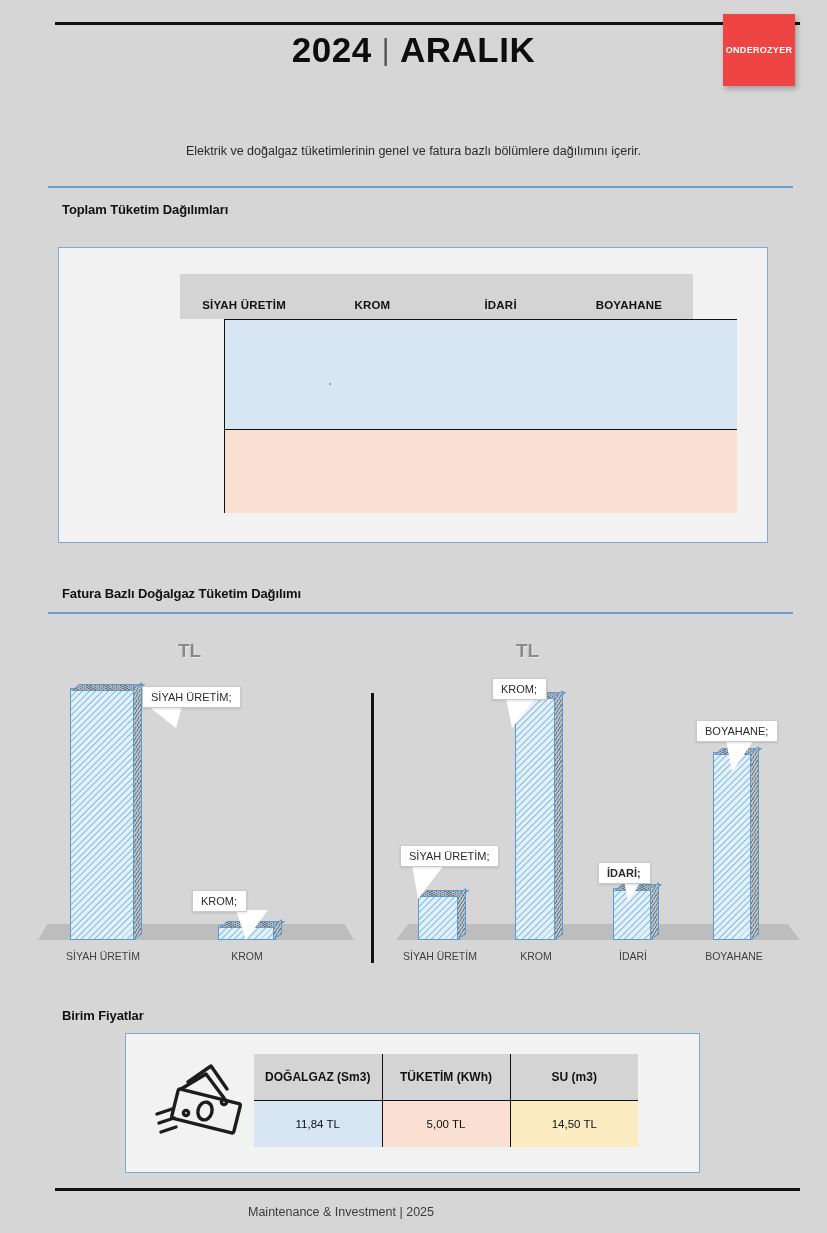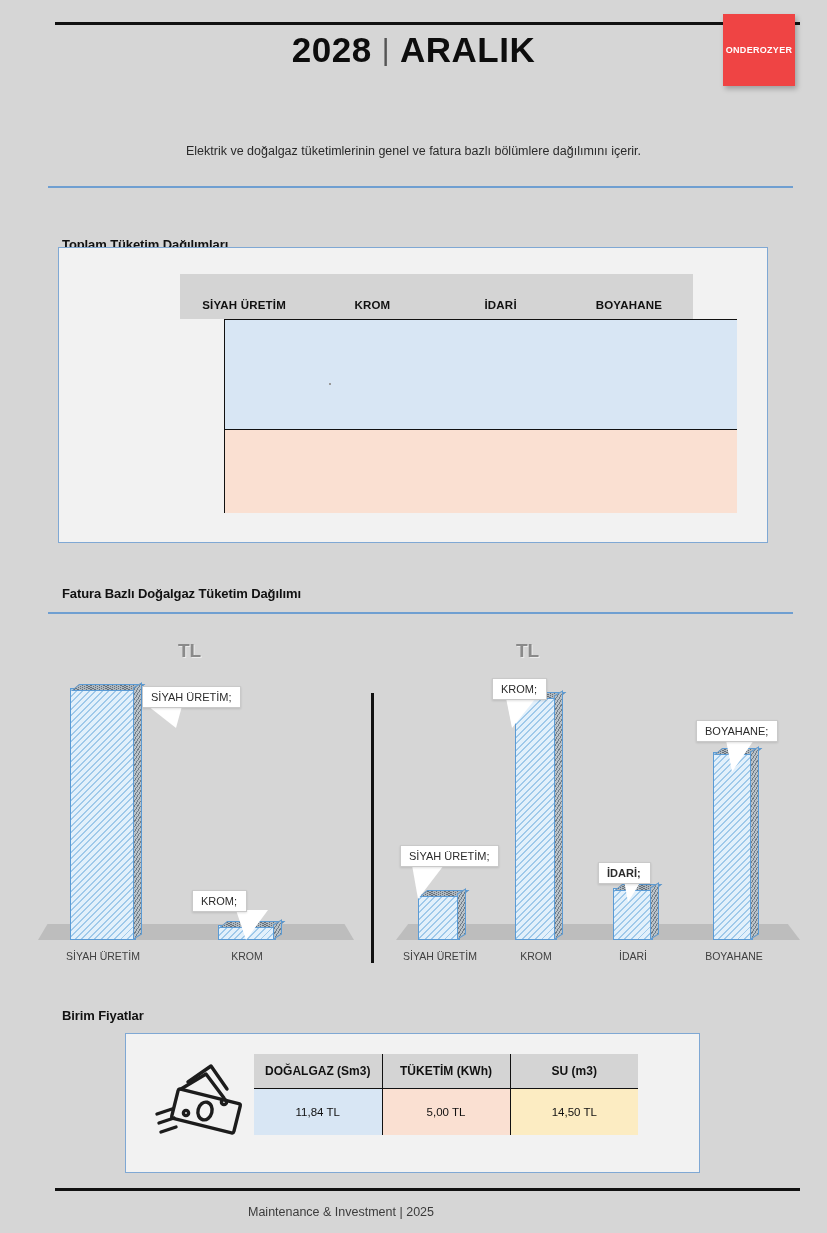--- a/index.html
+++ b/index.html
@@ -278,21 +278,21 @@
     left: 128px; top: 20px;
     border-collapse: collapse;
   }
   .pt th {
     background: #d4d4d4;
     border-right: 1.6px solid #111;
     border-bottom: 1.6px solid #111;
     font-size: 12px;
     font-weight: bold;
     color: #111;
-    padding: 10px 4px;
+    padding: 16px 4px;
     width: 128px;
     text-align: center;
   }
   .pt th:last-child { border-right: 0; }
   .pt td {
     border-right: 1.6px solid #111;
     font-size: 11.5px;
     color: #111;
     padding: 17px 13px;
     text-align: center;
@@ -322,28 +322,28 @@
 <body>
 
 <div class="top-rule"></div>
 
 <div class="logo-box">
   <span>ONDEROZYER</span>
 </div>
 
 <div class="title-block">
   <div class="title-line1">
-    <span>2028</span><span class="title-sep">|</span><span>ARALIK</span>
+    <span>2024</span><span class="title-sep">|</span><span>ARALIK</span>
   </div>
 </div>
 
 <div class="subtitle">Elektrik ve doğalgaz tüketimlerinin genel ve fatura bazlı bölümlere dağılımını içerir.</div>
 <div class="header-rule"></div>
 
-<div class="sec-head" style="left:62px; top:237px;text-align:right;">Toplam Tüketim Dağılımları</div>
+<div class="sec-head" style="left:62px; top:202px;text-align:right;">Toplam Tüketim Dağılımları</div>
 
 <div class="panel" id="total-panel">
 
   <div class="tt-grid">
 
     <div class="tt-head">
       <div class="th">SİYAH ÜRETİM</div>
       <div class="th">KROM</div>
       <div class="th">İDARİ</div>
       <div class="th">BOYAHANE</div>

